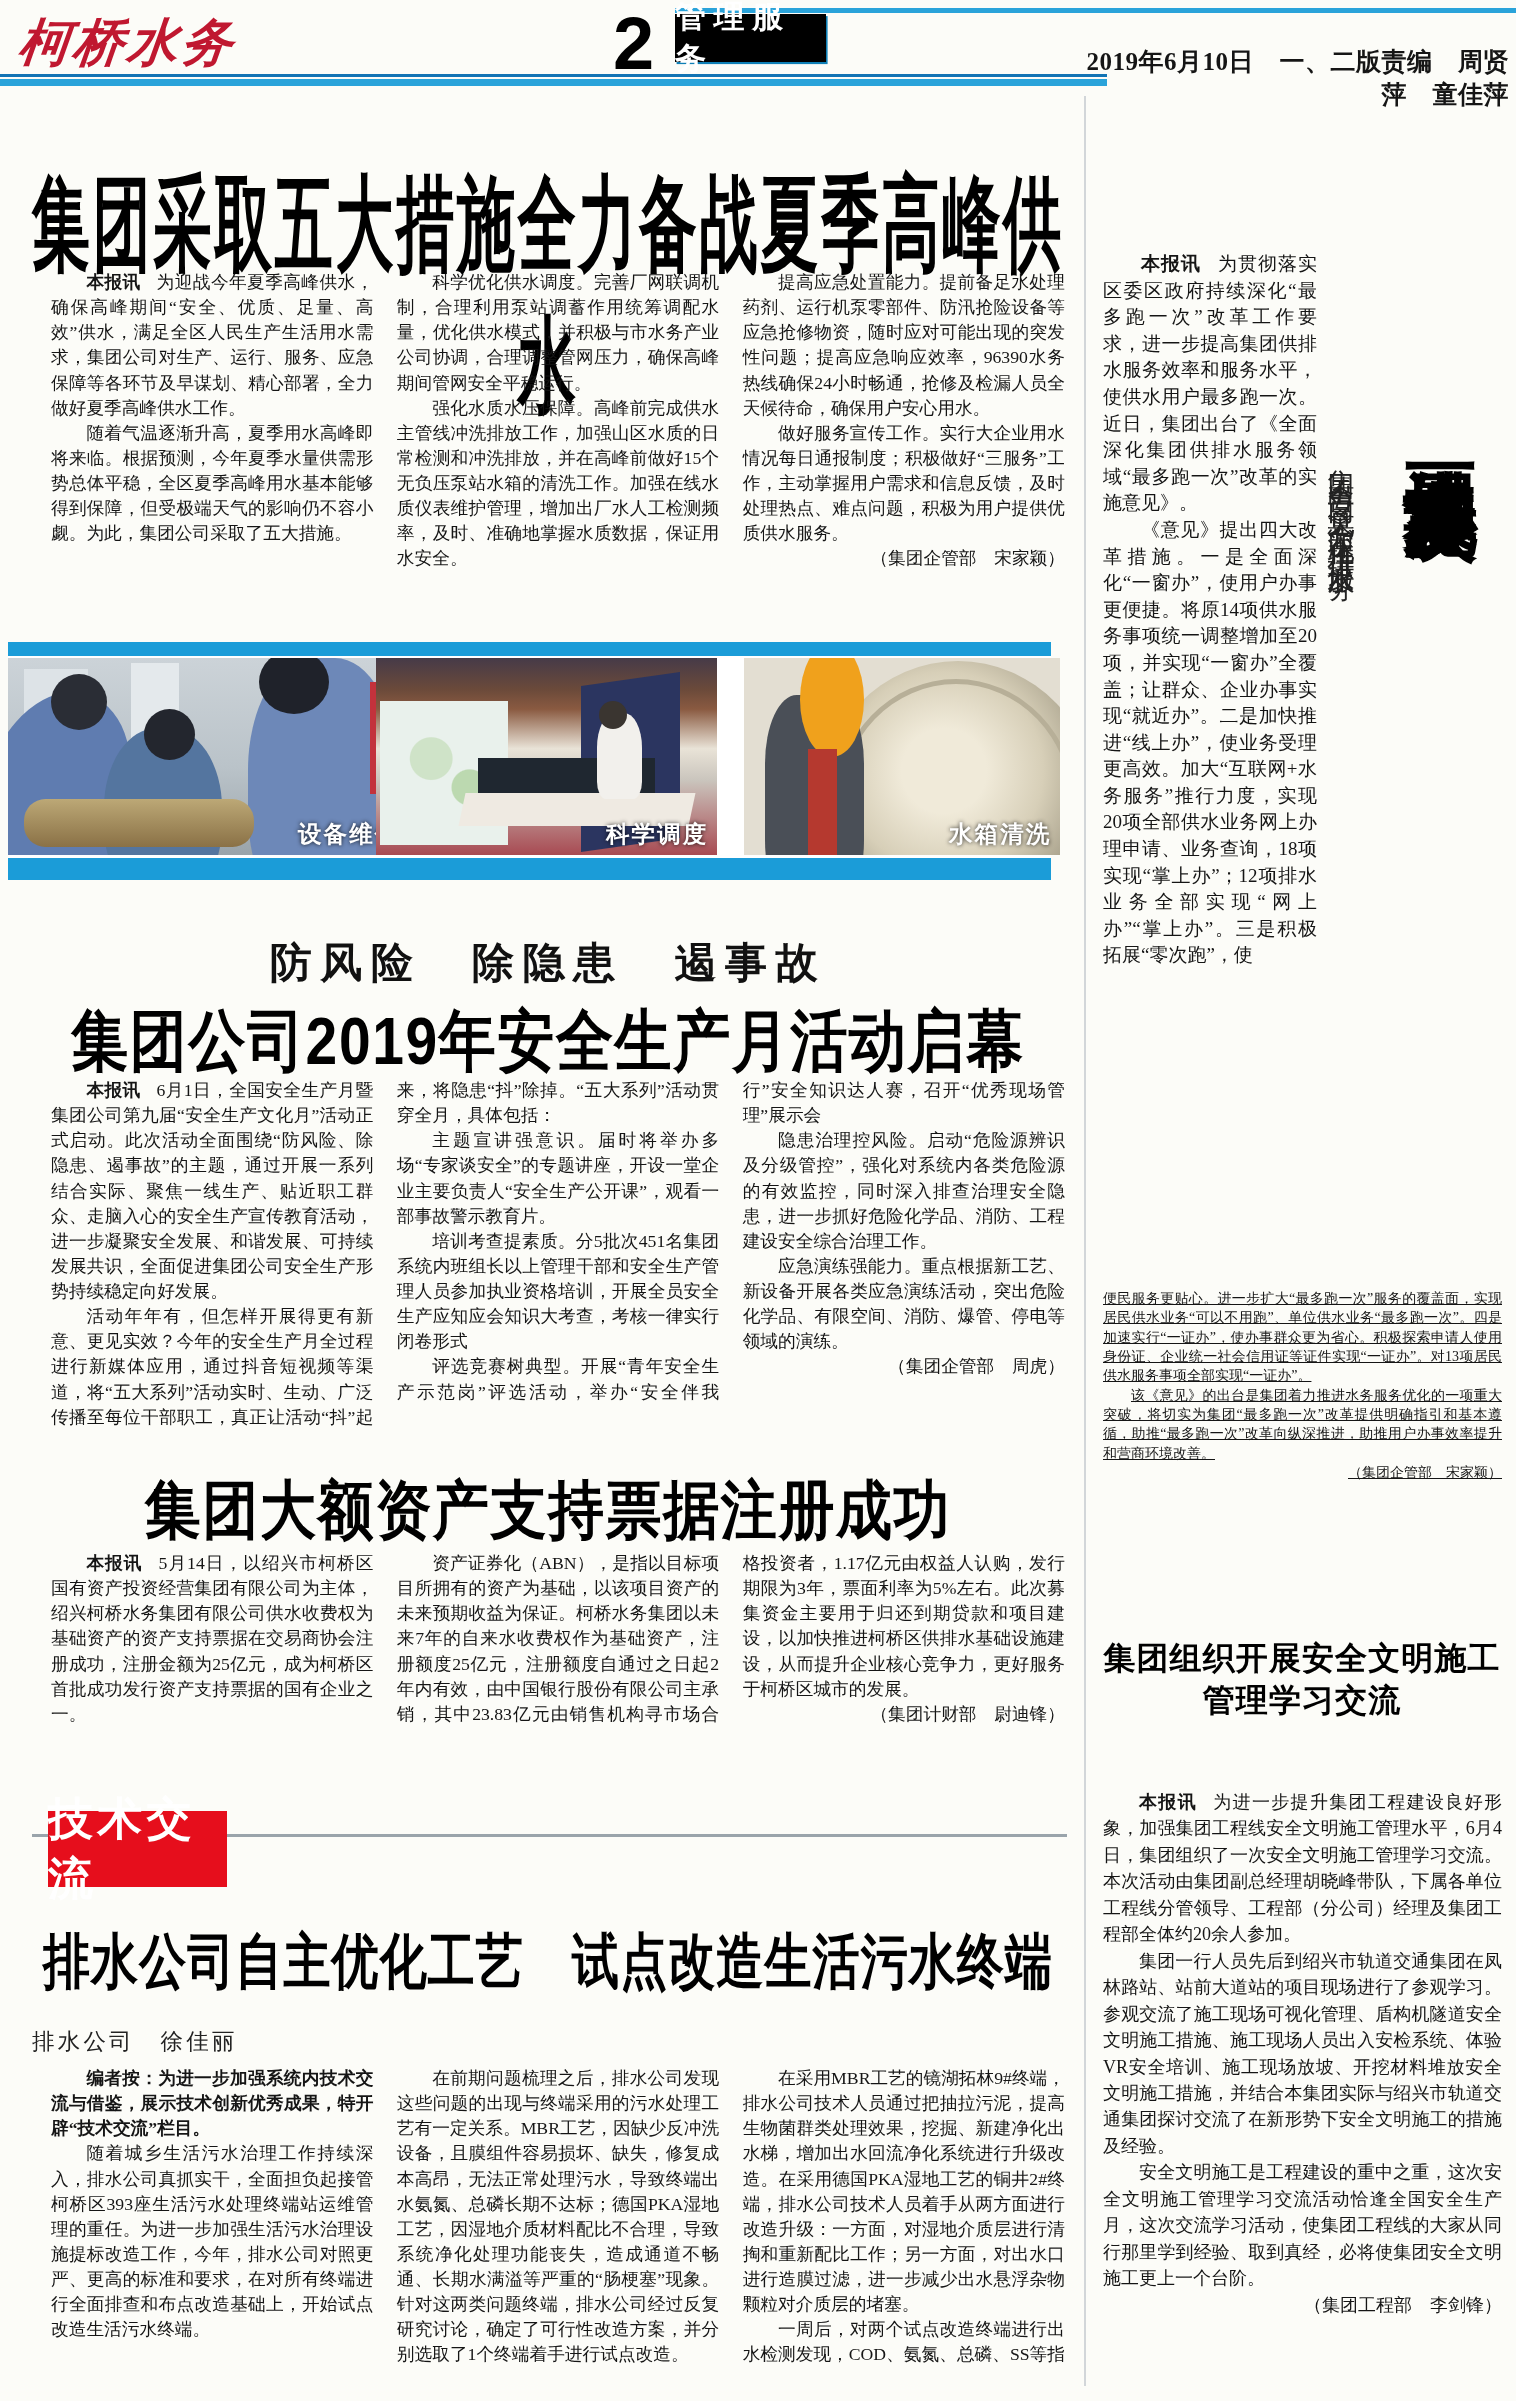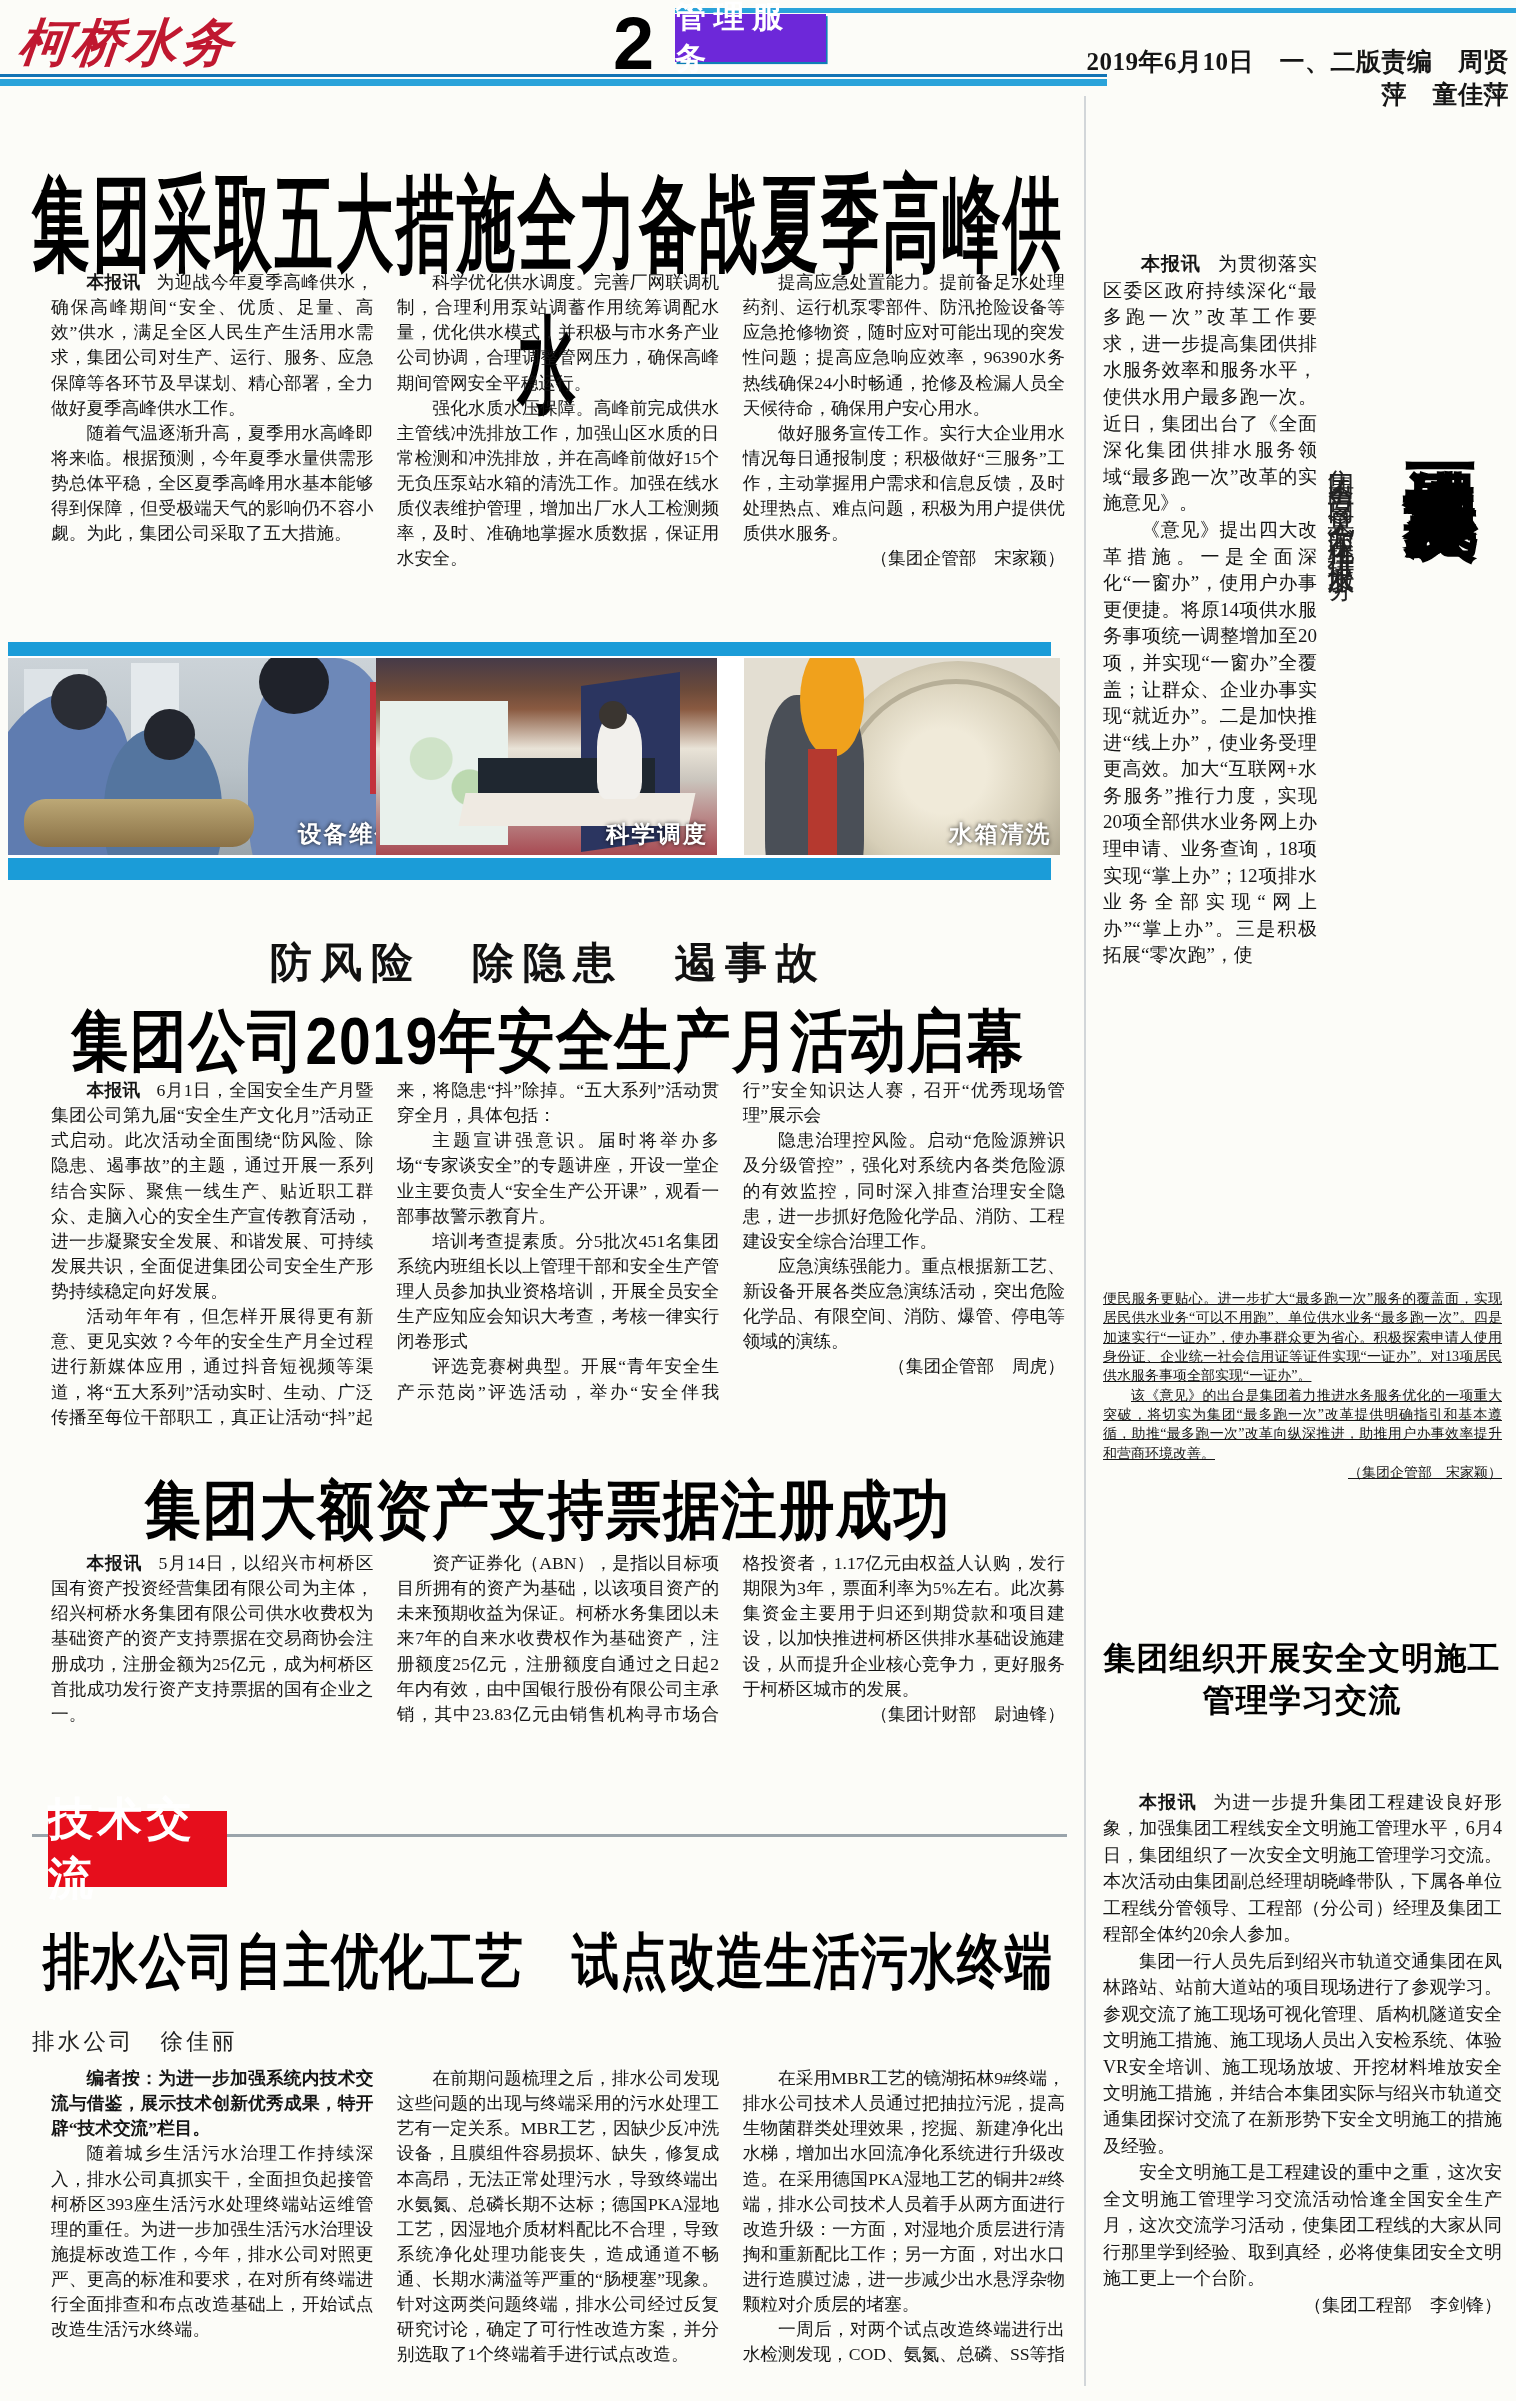--- a/index.html
+++ b/index.html
@@ -5,21 +5,21 @@
   html,body{margin:0;padding:0;background:#e9e9e9;}
   .page{position:relative;width:1517px;height:2401px;background:#fcfcf8;
         font-family:"Liberation Serif",serif;color:#151515;overflow:hidden;}
   .abs{position:absolute;}
 
   
   .masthead{left:19px;top:8.6px;font-size:51px;font-weight:bold;font-style:italic;
             color:#c01830;letter-spacing:3.2px;transform:skewX(-6deg);}
   .pagenum{left:613px;top:1.1px;font-family:"Liberation Sans",sans-serif;
            font-weight:900;font-size:74px;color:#000;}
-  .section-badge{left:675px;top:14px;width:151px;height:48px;background:#6d28d9;
+  .section-badge{left:675px;top:14px;width:151px;height:48px;background:#000000;
            display:flex;align-items:center;justify-content:center;
            font-family:"Liberation Sans",sans-serif;font-weight:900;color:#fff;
            font-size:31px;letter-spacing:7.5px;box-shadow:1.6px 2.1px 0 #0f7fb6;}
   .topline{left:675px;top:7.5px;width:841px;height:5.3px;background:#2aa3da;}
   .dateline{left:1081px;top:45px;width:428px;font-size:25px;font-weight:bold;
             text-align:right;letter-spacing:0.5px;}
   .rule-dark{left:0;top:74px;width:1107px;height:2.7px;background:#1374b4;}
   .rule-light{left:0;top:79px;width:1107px;height:7px;background:#2aa3da;}
   .vdivider{left:1084px;top:96px;width:1.6px;height:2290px;background:#d2d6d9;}
 

